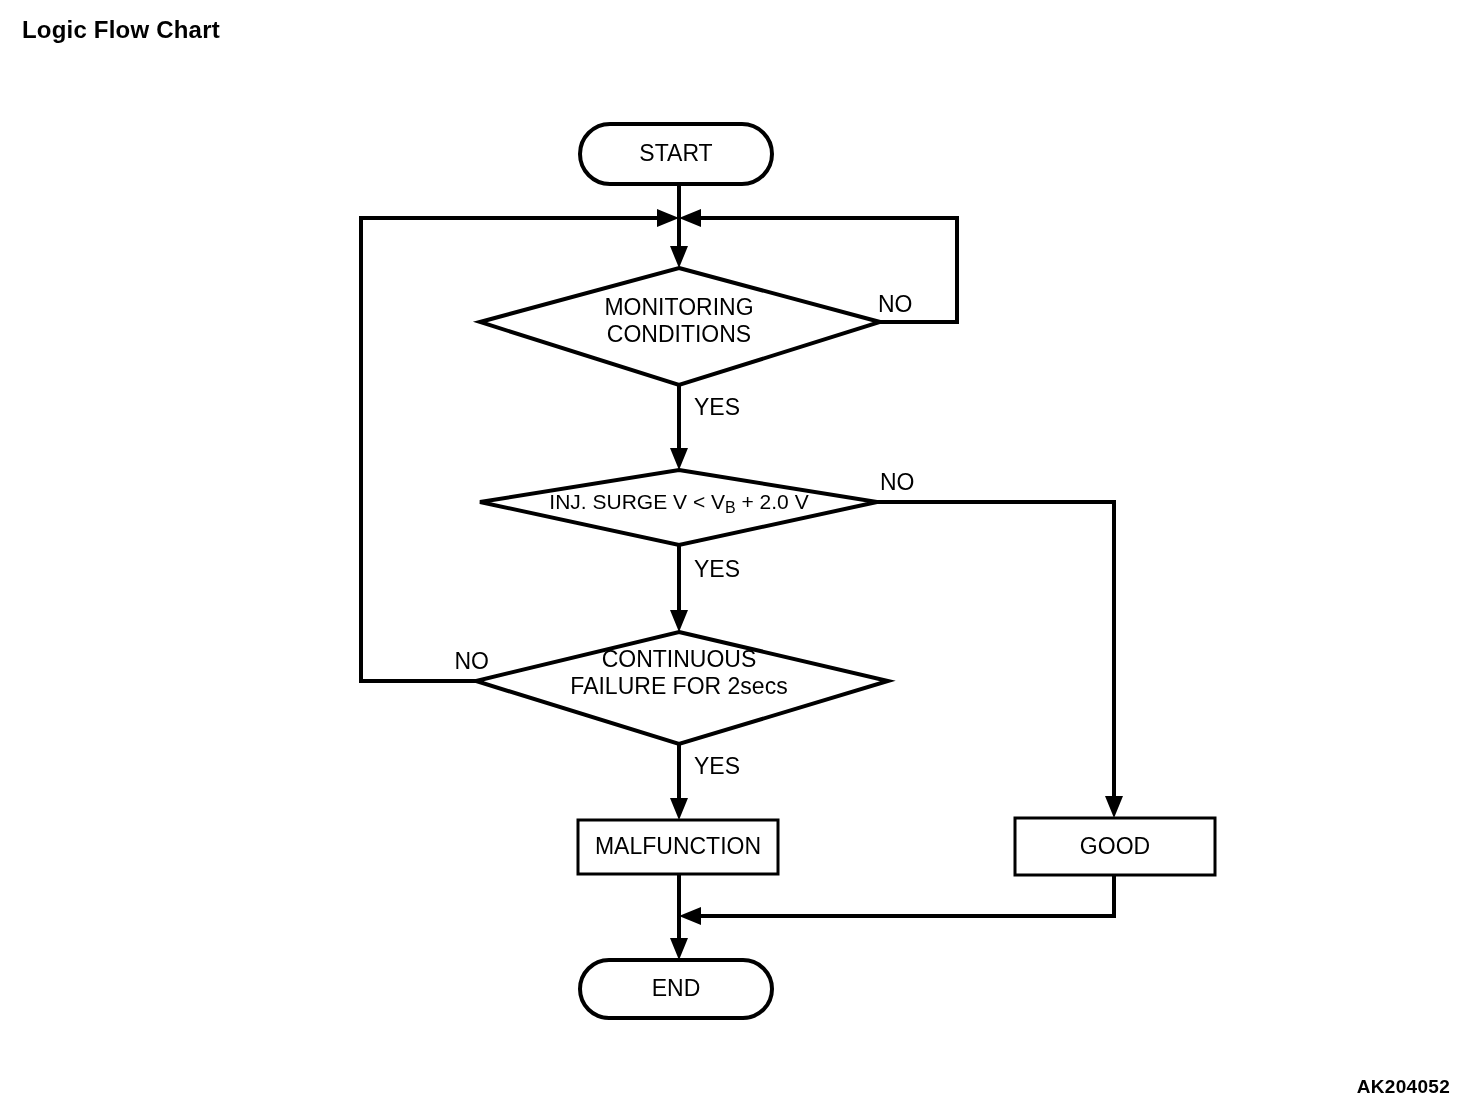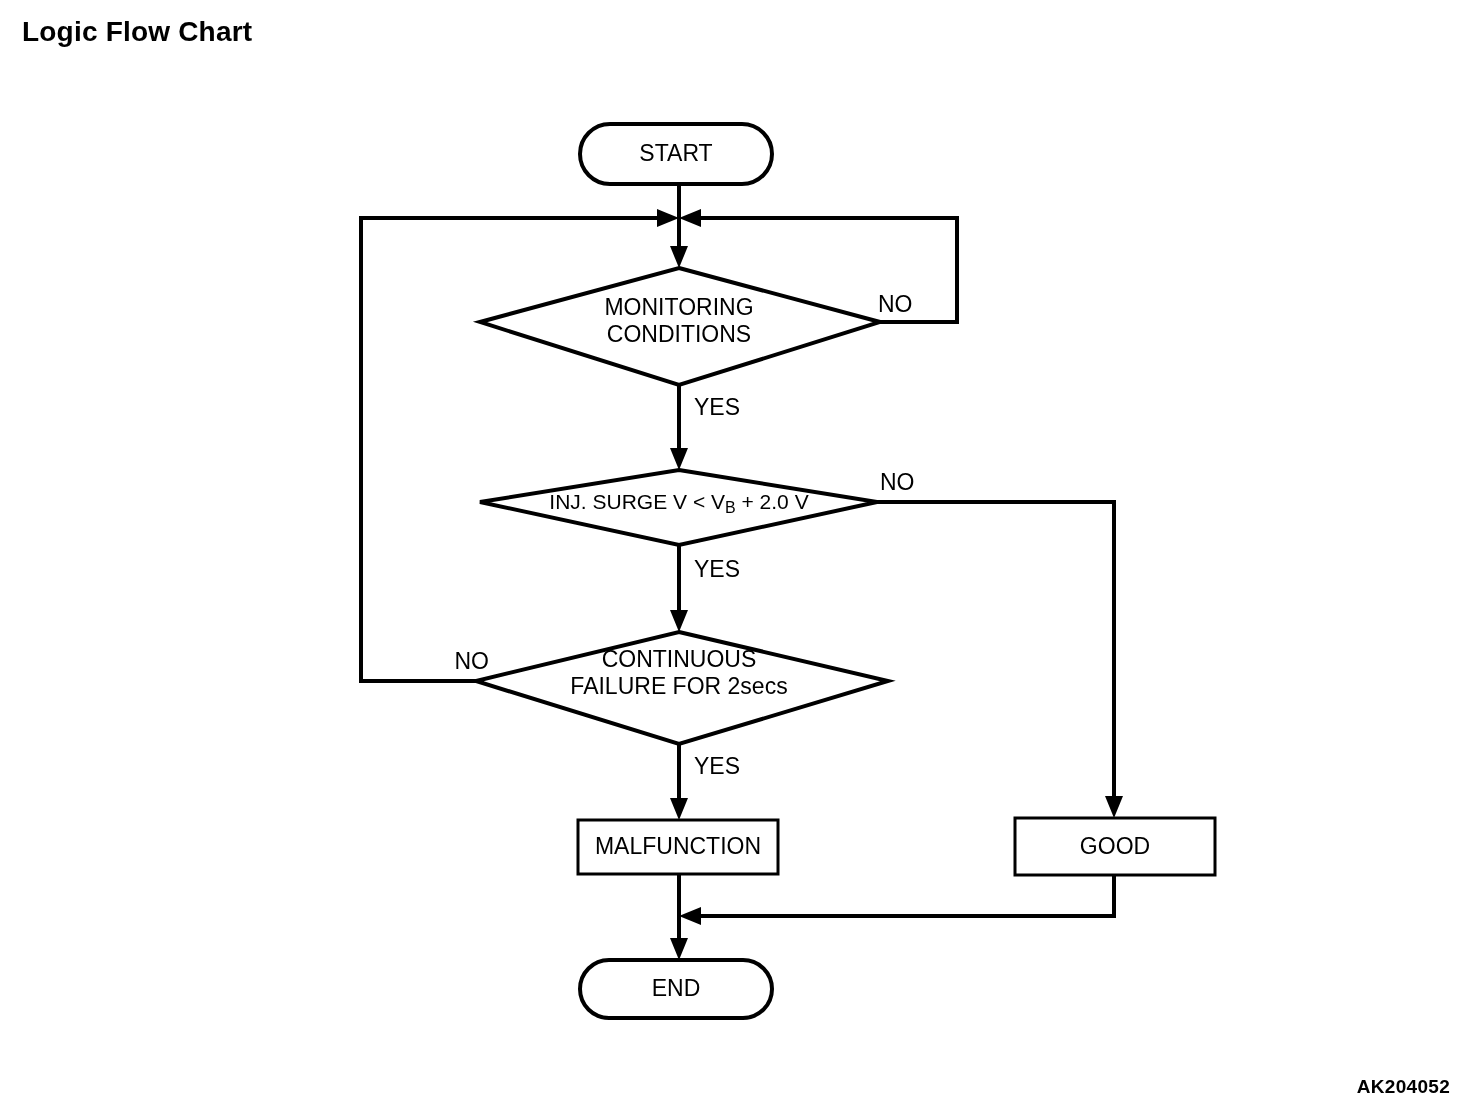--- a/index.html
+++ b/index.html
@@ -13,21 +13,21 @@
     height: 1112px;
     position: relative;
     font-family: "Liberation Sans", sans-serif;
     color: #000000;
     overflow: hidden;
   }
   #page-title {
     position: absolute;
     left: 22px;
     top: 16px;
-    font-size: 28px;
+    font-size: 24px;
     font-weight: bold;
     letter-spacing: 0.2px;
     white-space: nowrap;
   }
   #diagram-area {
     position: absolute;
     left: 0;
     top: 0;
     width: 1472px;
     height: 1112px;

